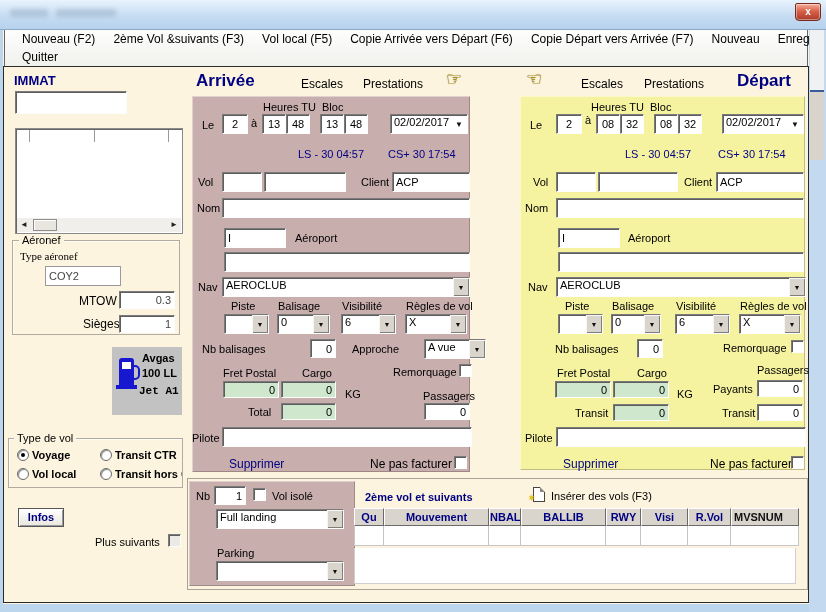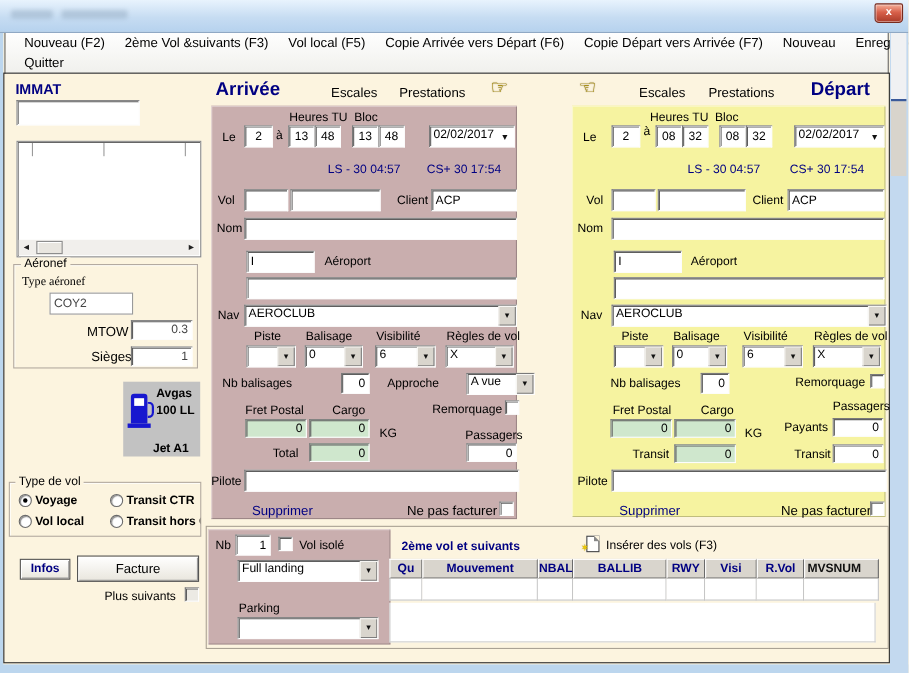--- a/index.html
+++ b/index.html
@@ -146,37 +146,36 @@
   <input class="field rt" style="left: 119px; top: 291px; width: 56px; height: 18px; color: rgb(68, 68, 68);" value="0.3">
   <div class="lbl" style="left:83px; top:317px; font-size:12px;">Sièges</div>
   <input class="field rt" style="left: 119px; top: 315px; width: 56px; height: 18px; color: rgb(68, 68, 68);" value="1">
 
   <div class="fuel">
     <span>
       <span class="pump-body"></span><span class="pump-screen"></span><span class="pump-base"></span><span class="pump-hose"></span>
     </span>
     <span class="t" style="left:30px; top:5px;">Avgas</span>
     <span class="t" style="left:30px; top:20px;">100 LL</span>
-    <span class="t" style="left:27px; top:55px;">Jet A1</span>
+    <span class="t" style="left:27px; top:38px;font-family:Liberation Mono, monospace;">Jet A1</span>
   </div>
 
   <div class="groupbox" style="left:8px; top:438px; width:175px; height:50px;">
     <span class="gtitle" style="left:5px; top:-7px;">Type de vol</span>
     <span class="radio sel" style="left:8px; top:10px;"></span>
     <span class="lbl b" style="left:23px; top:10px;">Voyage</span>
     <span class="radio" style="left:91px; top:10px;"></span>
     <span class="lbl b" style="left:106px; top:10px;">Transit CTR</span>
     <span class="radio" style="left:8px; top:29px;"></span>
     <span class="lbl b" style="left:23px; top:29px;">Vol local</span>
     <span class="radio" style="left:91px; top:29px;"></span>
     <span class="lbl b" style="left:106px; top:29px; max-width:67px; overflow:hidden;">Transit hors CTR</span>
   </div>
 
   <div class="btn3d" style="left:18px; top:508px; width:46px; height:19px; line-height:17px; color:#000082; font-weight:bold; font-size:11px;">Infos</div>
-  <div class="btn3d" style="left:70px; top:505px; width:111px; height:24px; line-height:22px;">Facture</div>
   <div class="lbl" style="left:95px; top:536px;">Plus suivants</div>
   <div class="checkbox" style="left:168px; top:534px; background:#eceae4;"></div>
 
   <div class="lbl b navy" style="left:196px; top:71px; font-size:17px;">Arrivée</div>
   <div class="lbl" style="left:301px; top:77px; font-size:12px;">Escales</div>
   <div class="lbl" style="left:363px; top:77px; font-size:12px;">Prestations</div>
   <div class="hand" style="left:446px; top:68px;">☞</div>
   <div class="hand" style="left:526px; top:68px;">☜</div>
   <div class="lbl" style="left:581px; top:77px; font-size:12px;">Escales</div>
   <div class="lbl" style="left:644px; top:77px; font-size:12px;">Prestations</div>

